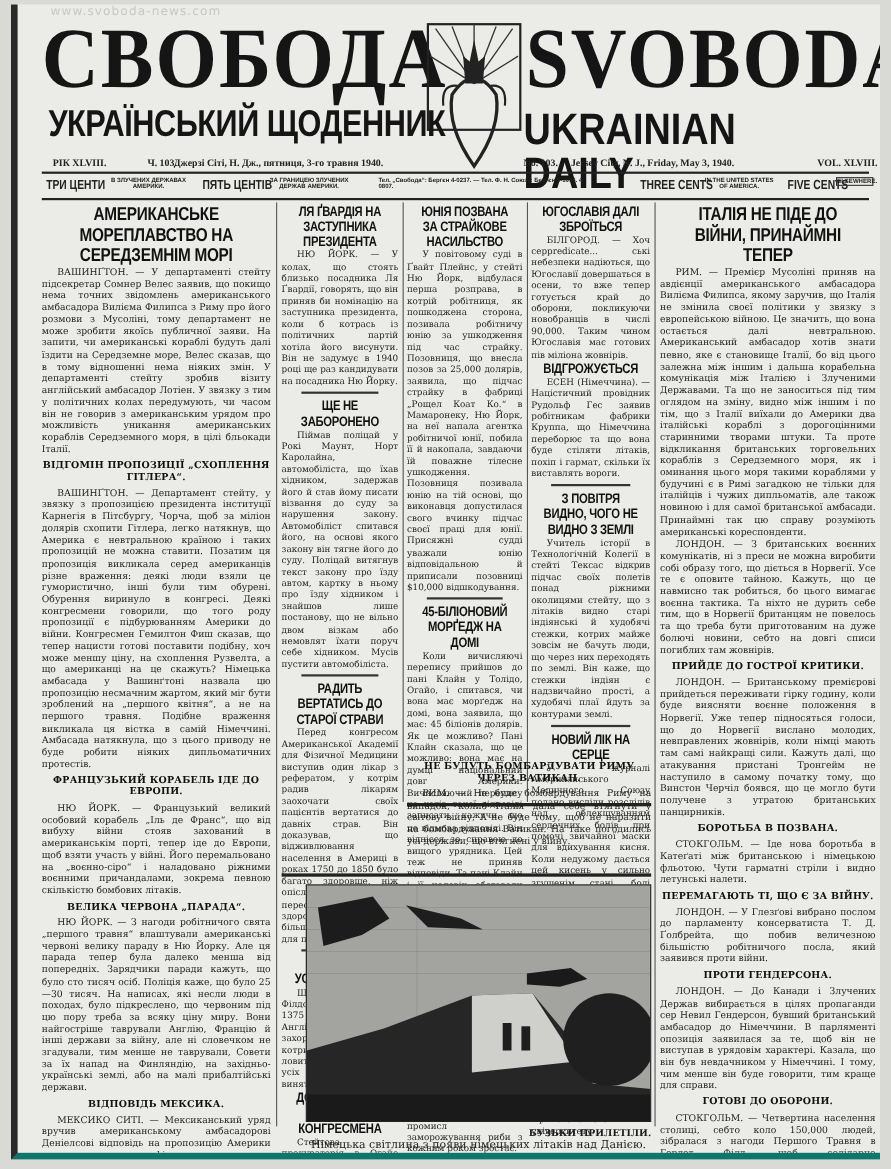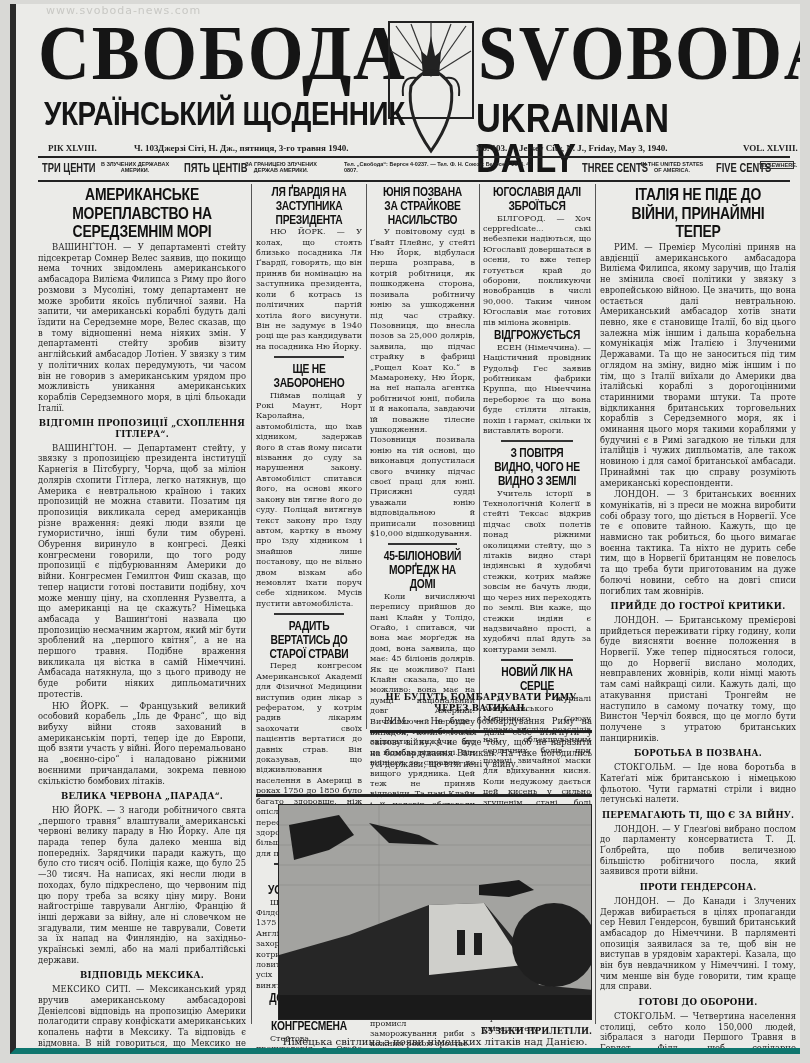--- a/index.html
+++ b/index.html
@@ -133,20 +133,21 @@
   <div class="vline" style="left:235px;top:180px;height:840px"></div>
   <div class="vline" style="left:350px;top:180px;height:545px"></div>
   <div class="vline" style="left:463px;top:180px;height:545px"></div>
   <div class="vline" style="left:579px;top:180px;height:840px"></div>
 
   <div class="col" style="left:22px;top:182px;width:208px">
     <div class="hl big">АМЕРИКАНСЬКЕ МОРЕПЛАВСТВО НА СЕРЕДЗЕМНІМ МОРІ</div>
     <p>ВАШИНҐТОН. — У департаменті стейту підсекретар Сомнер Велес заявив, що покищо нема точних звідомлень американського амбасадора Вилієма Филипса з Риму про його розмови з Мусоліні, тому департамент не може зробити якоїсь публичної заяви. На запити, чи американські кораблі будуть далі їздити на Середземне море, Велес сказав, що в тому відношенні нема ніяких змін. У департаменті стейту зробив візиту англійський амбасадор Лотіен. У звязку з тим у політичних колах передумують, чи часом він не говорив з американським урядом про можливість уникання американських кораблів Середземного моря, в цілі бльокади Італії.</p>
     <div class="sub">ВІДГОМІН ПРОПОЗИЦІЇ „СХОПЛЕННЯ ГІТЛЕРА“.</div>
     <p>ВАШИНҐТОН. — Департамент стейту, у звязку з пропозицією президента інституції Карнегія в Пітсбургу, Чорча, щоб за міліон долярів схопити Гітлера, легко натякнув, що Америка є невтральною країною і таких пропозицій не можна ставити. Позатим ця пропозиція викликала серед американців різне враження: деякі люди взяли це гумористично, інші були тим обурені. Обурення виринуло в конгресі. Деякі конгресмени говорили, що того роду пропозиції є підбурюванням Америки до війни. Конгресмен Гемилтон Фиш сказав, що тепер нацисти готові поставити подібну, хоч може меншу ціну, на схоплення Рузвелта, а що американці на це скажуть? Німецька амбасада у Вашинґтоні назвала цю пропозицію несмачним жартом, який міг бути зроблений на „першого квітня“, а не на першого травня. Подібне враження викликала ця вістка в самій Німеччині. Амбасада натякнула, що з цього приводу не буде робити ніяких дипльоматичних протестів.</p>
+    <div class="sub">ФРАНЦУЗЬКИЙ КОРАБЕЛЬ ІДЕ ДО ЕВРОПИ.</div>
     <p>НЮ ЙОРК. — Французький великий особовий корабель „Іль де Франс“, що від вибуху війни стояв захований в американськім порті, тепер іде до Европи, щоб взяти участь у війні. Його перемальовано на „воєнно-сіро“ і наладовано ріжними воєнними причандалами, зокрема певною скількістю бомбових літаків.</p>
     <div class="sub">ВЕЛИКА ЧЕРВОНА „ПАРАДА“.</div>
     <p>НЮ ЙОРК. — З нагоди робітничого свята „першого травня“ влаштували американські червоні велику параду в Ню Йорку. Але ця парада тепер була далеко менша від попередніх. Зарядчики паради кажуть, що було сто тисяч осіб. Поліція каже, що було 25—30 тисяч. На написах, які несли люди в походах, було підкреслено, що червоним під цю пору треба за всяку ціну миру. Вони найгостріше таврували Англію, Францію й інші держави за війну, але ні словечком не згадували, тим менше не таврували, Совети за їх напад на Финляндію, на західньо-українські землі, або на малі прибалтійські держави.</p>
     <div class="sub">ВІДПОВІДЬ МЕКСИКА.</div>
     <p>МЕКСИКО СИТІ. — Мексиканський уряд вручив американському амбасадорові Деніелсові відповідь на пропозицію Америки полагодити справу конфіскати американських копалень нафти в Мексику. Та відповідь є відмовна. В ній говориться, що Мексико не згодиться на посередництво американського уряду, а можливо згодилосьб на якусь безсторонну міжнародню комісію.</p>
 
   </div>
 
   <div class="col" style="left:240px;top:182px;width:106px;font-size:8px;line-height:10.4px">
     <div class="hl mid">ЛЯ ҐВАРДІЯ НА ЗАСТУПНИКА ПРЕЗИДЕНТА</div>

